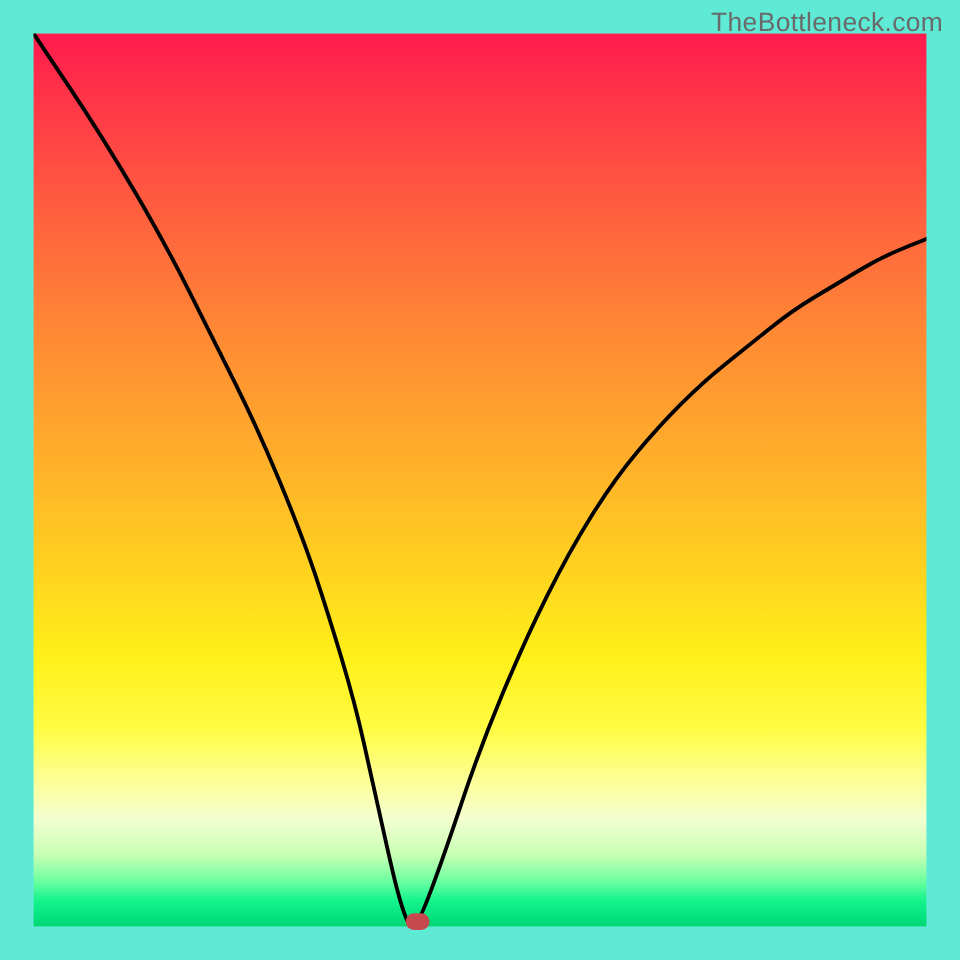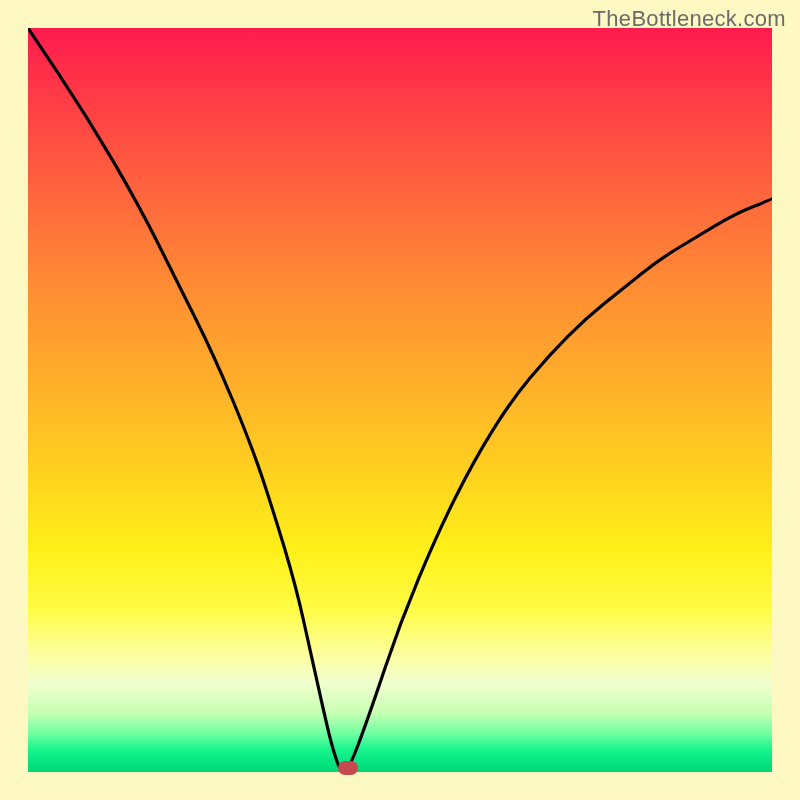--- a/index.html
+++ b/index.html
@@ -8,21 +8,21 @@
     width: 800px;
     height: 800px;
     background: #000;
     overflow: hidden;
     font-family: Arial, Helvetica, sans-serif;
   }
   .frame {
     position: relative;
     width: 800px;
     height: 800px;
-    background: #fef9c3;
+    background: #5eead4;
   }
   .watermark {
     position: absolute;
     top: 6px;
     right: 14px;
     color: #6a6a6a;
     font-size: 22px;
     font-weight: 500;
     letter-spacing: 0.3px;
     z-index: 50;

